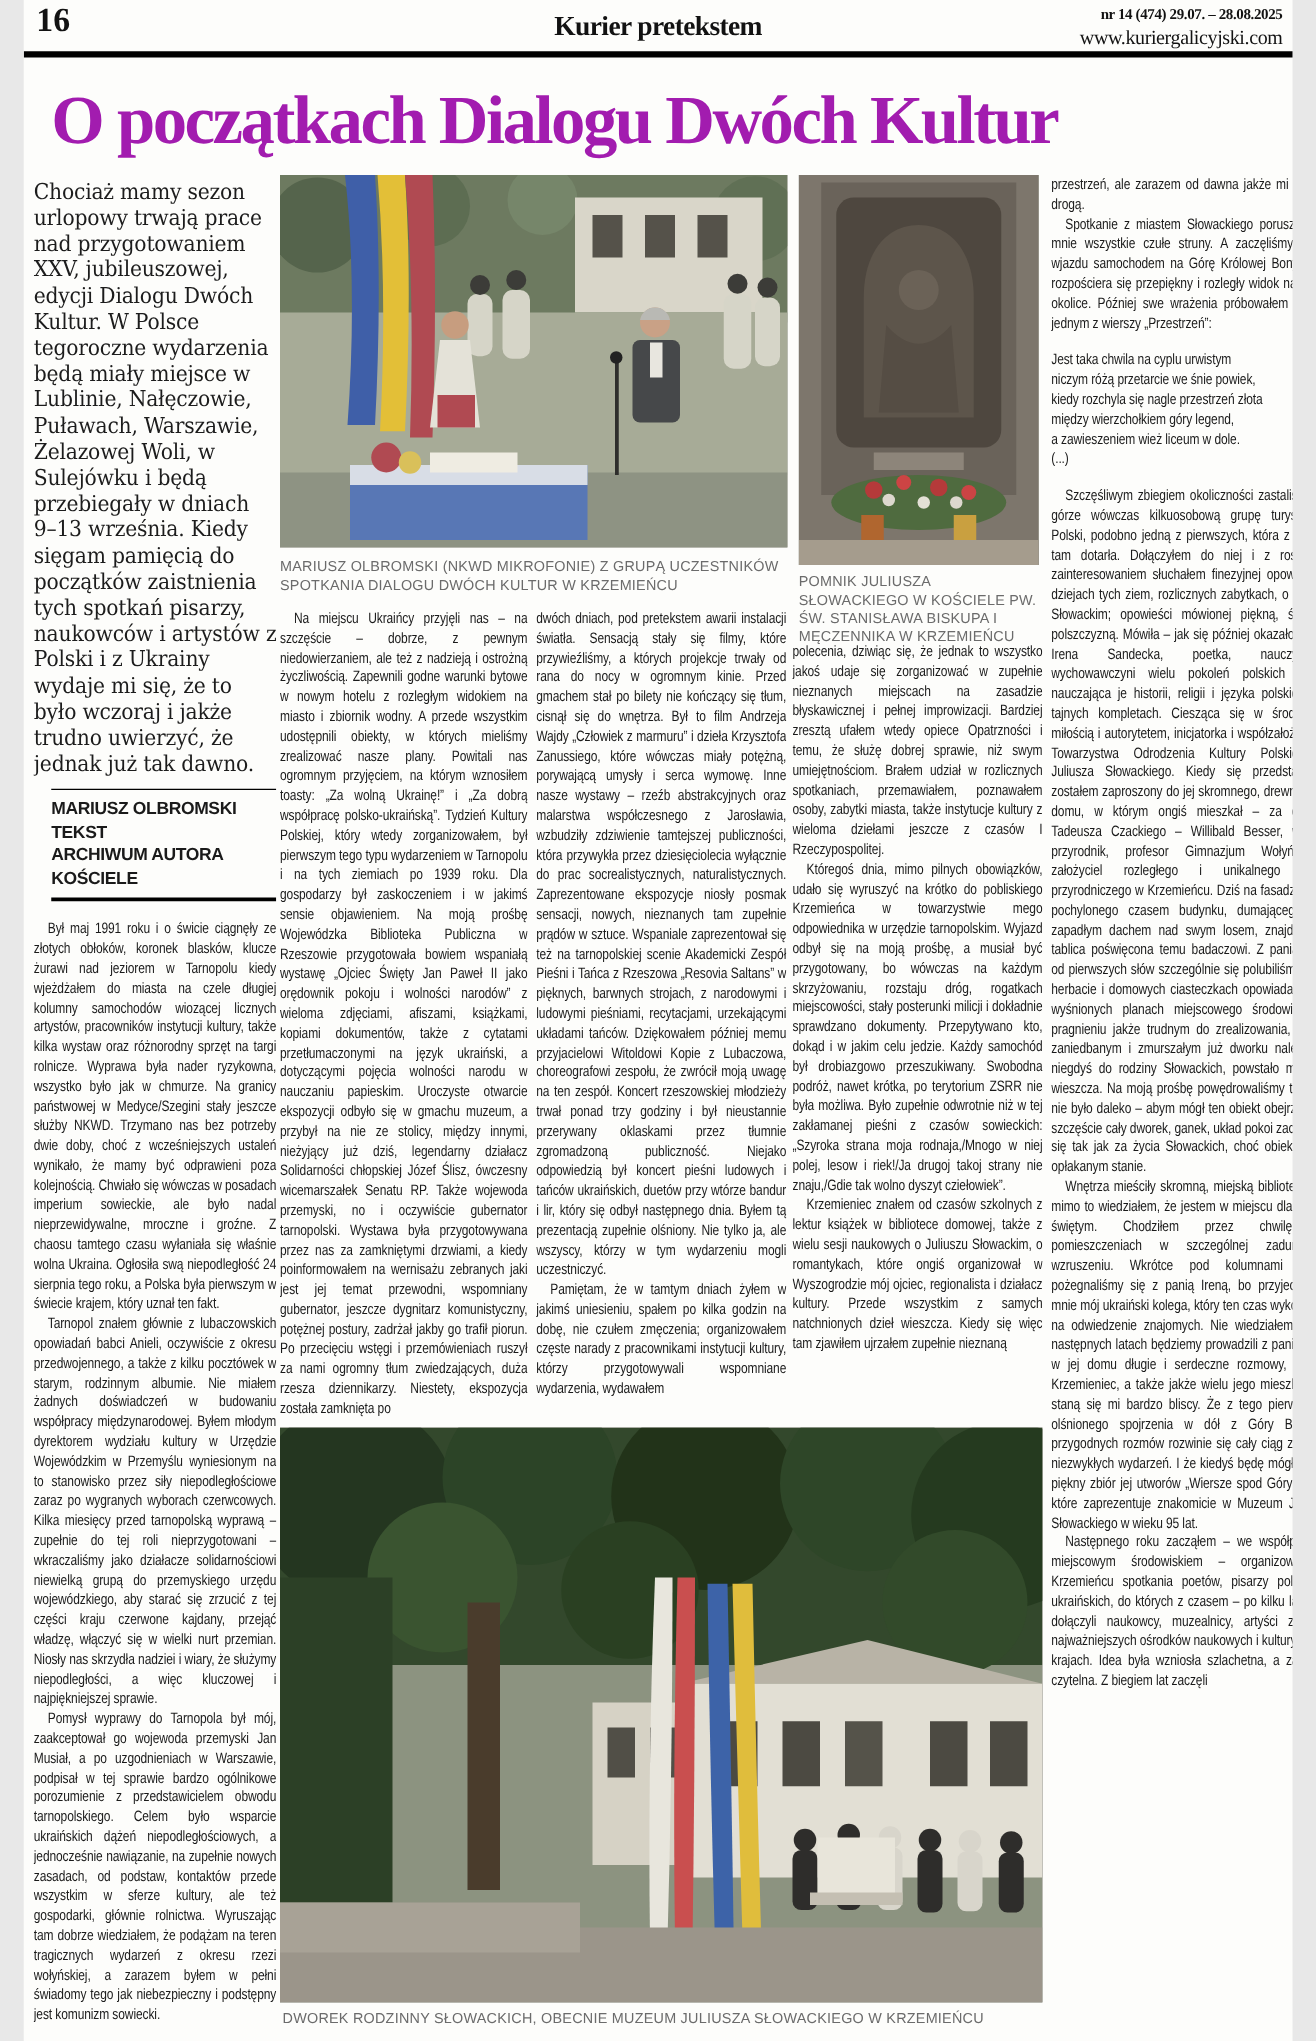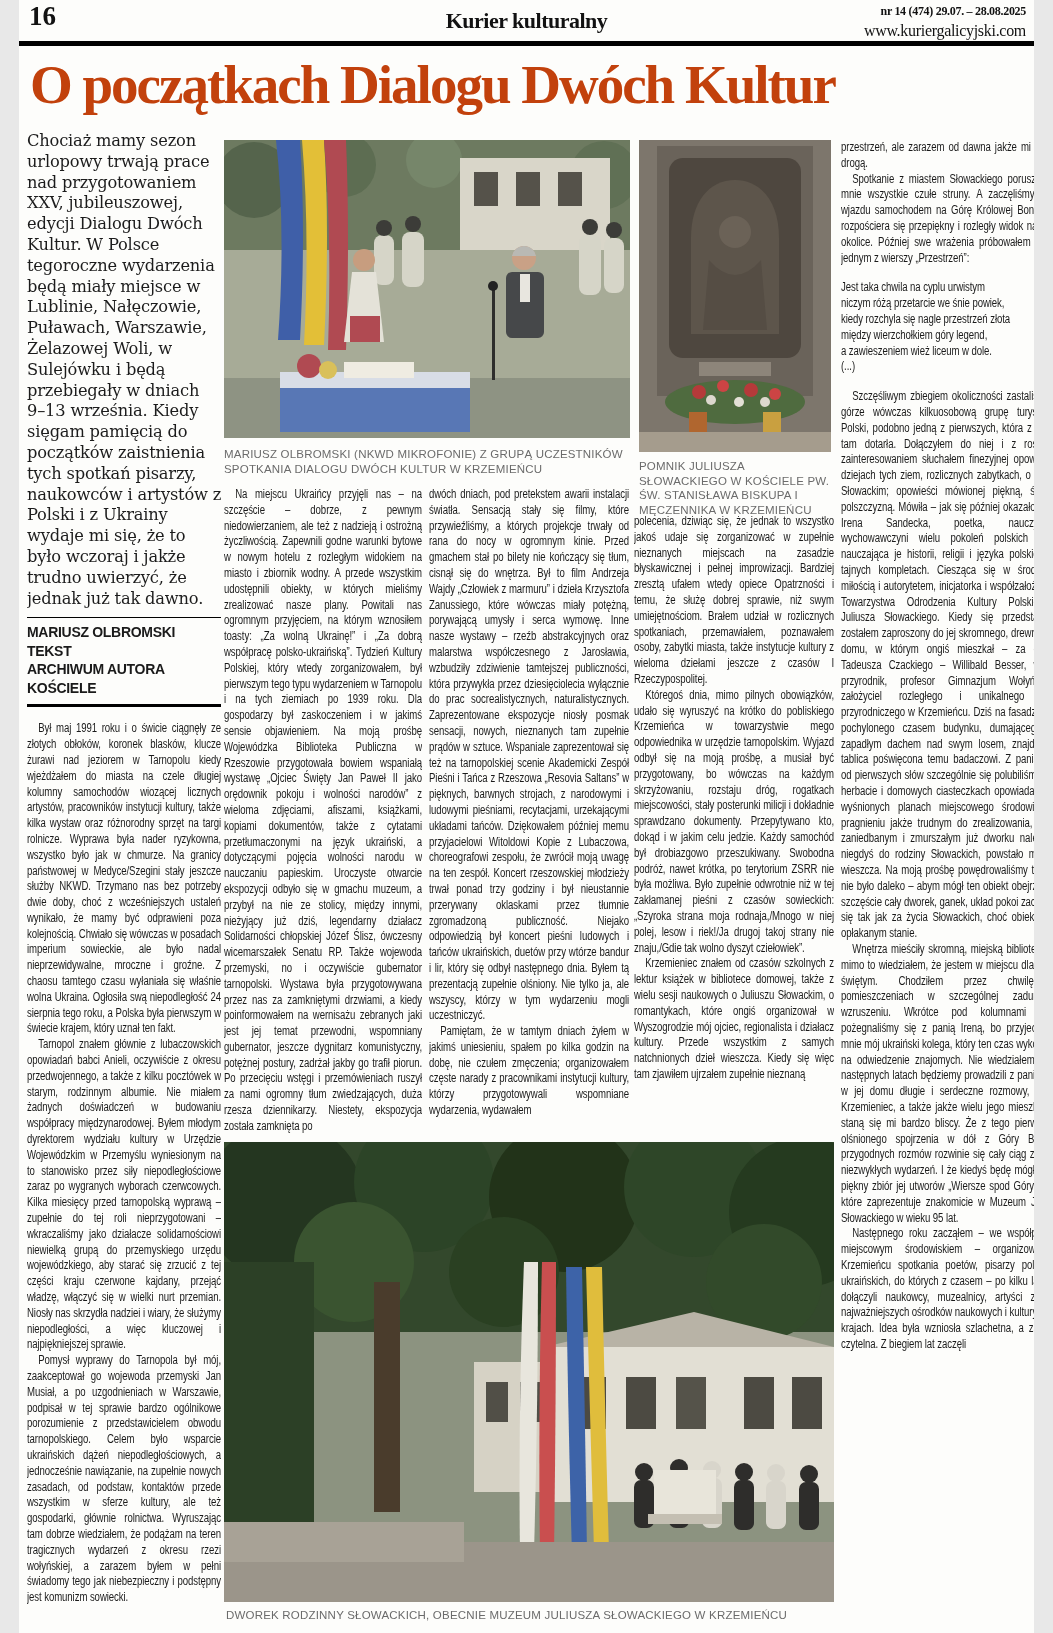--- a/index.html
+++ b/index.html
@@ -9,58 +9,58 @@
     font-family:"Liberation Sans", sans-serif;
   }
   
   .pageno { position:absolute; left:10px; top:1px; font:bold 27px/30px "Liberation Serif", serif; }
   .section-title { position:absolute; left:0; right:0; top:9px; text-align:center; font:bold 22px/24px "Liberation Serif", serif; letter-spacing:-0.5px; }
   .issue-block { position:absolute; right:8px; top:2px; text-align:right; font-family:"Liberation Serif", serif; }
   .issue-line1 { font-weight:bold; font-size:12px; line-height:19px; letter-spacing:-0.3px; }
   .issue-line2 { font-size:16px; line-height:19px; letter-spacing:-0.3px;text-align:right; }
   .top-rule { position:absolute; left:0; top:41px; width:1053px; height:5px; background:#000; }
   .headline {
-    position:absolute; left:6px; top:48px; margin:5px; white-space:nowrap;
-    font:bold 55px/64px "Liberation Serif", serif; letter-spacing:-2px; color:#c2410c;
+    position:absolute; left:6px; top:48px; margin:16px; white-space:nowrap;
+    font:bold 55px/64px "Liberation Serif", serif; letter-spacing:-2px; color:#a21caf;
   }
   
   .col { position:absolute; overflow:hidden; }
-  .col1 { left:8px;   top:128px; width:194px; height:1488px; }
+  .col1 { left:8px;   top:142px; width:194px; height:1488px; }
   .col2 { left:205px; top:487px; width:198px; height:652px; }
   .col3 { left:410px; top:487px; width:200px; height:652px; }
   .col4 { left:615px; top:514px; width:200px; height:596px; }
   .col5 { left:822px; top:140px; width:224px; height:1493px; }
   .body-wrap { transform:scaleX(0.8); transform-origin:0 0; width:125%; }
   .para { margin:0; font-size:12px; line-height:15.8px; text-align:justify; letter-spacing:-0.1px; color:#1a1a1a; }
   .para.indent { text-indent:14px; }
   .para.poem { text-align:left; white-space:pre-line; margin:14px 0; text-indent:0; }
   
   .lead-wrap { transform:scaleX(0.93); transform-origin:0 0; width:108%; }
   .lead { margin:2px 0 0 0; font-family:"DejaVu Serif","Liberation Serif", serif; font-size:17.5px; line-height:20.8px; color:#1c1c1c; letter-spacing:-0.2px; }
-  .byline { margin-top:9px; border-top:1px solid #000; border-bottom:3px solid #000; padding:5px 0 7px; }
+  .byline { margin-top:9px; border-top:1px solid #000; border-bottom:3px solid #000; padding:5px 0 7px;margin-left:14px; }
   .byline .para { font-weight:bold; font-size:14px; line-height:18.5px; text-align:left; letter-spacing:-0.3px; }
   .col1 .body-wrap { margin-top:14px; }
   
   .photo { position:absolute; overflow:hidden; background:#8a8a80; }
   .photo svg { display:block; width:100%; height:100%; }
   .photo1 { left:205px; top:140px;  width:406px; height:298px; }
   .photo2 { left:620px; top:140px;  width:192px; height:312px; }
   .photo3 { left:205px; top:1142px; width:610px; height:460px; }
   .caption { position:absolute; color:#6b6b6b; font-size:11.5px; line-height:14.6px; letter-spacing:0.2px; }
   .caption1 { left:205px; top:447px;  width:402px; }
   .caption2 { left:620px; top:459px;  width:192px; }
   .caption3 { left:207px; top:1608px; width:610px; }
 </style>
 </head>
 <body>
 
 <div class="page">
 
   <div class="pageno">16</div>
-  <div class="section-title">Kurier kulturalny</div>
+  <div class="section-title">Kurier pretekstem</div>
   <div class="issue-block">
     <div class="issue-line1">nr 14 (474) 29.07. – 28.08.2025</div>
     <div class="issue-line2">www.kuriergalicyjski.com</div>
   </div>
   <div class="top-rule"></div>
 
   <h1 class="headline">O początkach Dialogu Dwóch Kultur</h1>
 
   <div class="col col1">
     <div class="lead-wrap">

